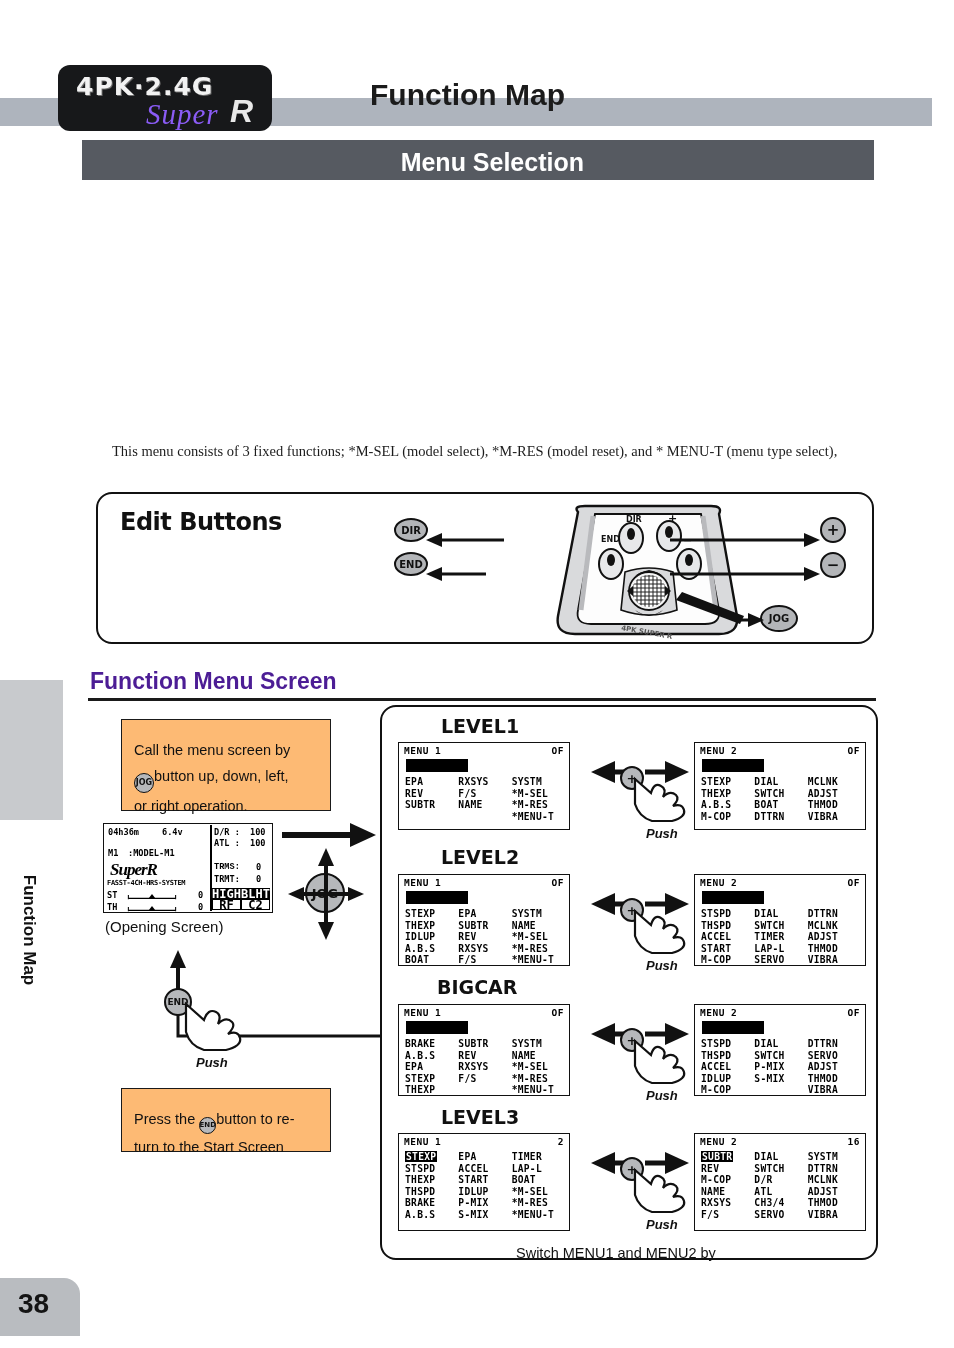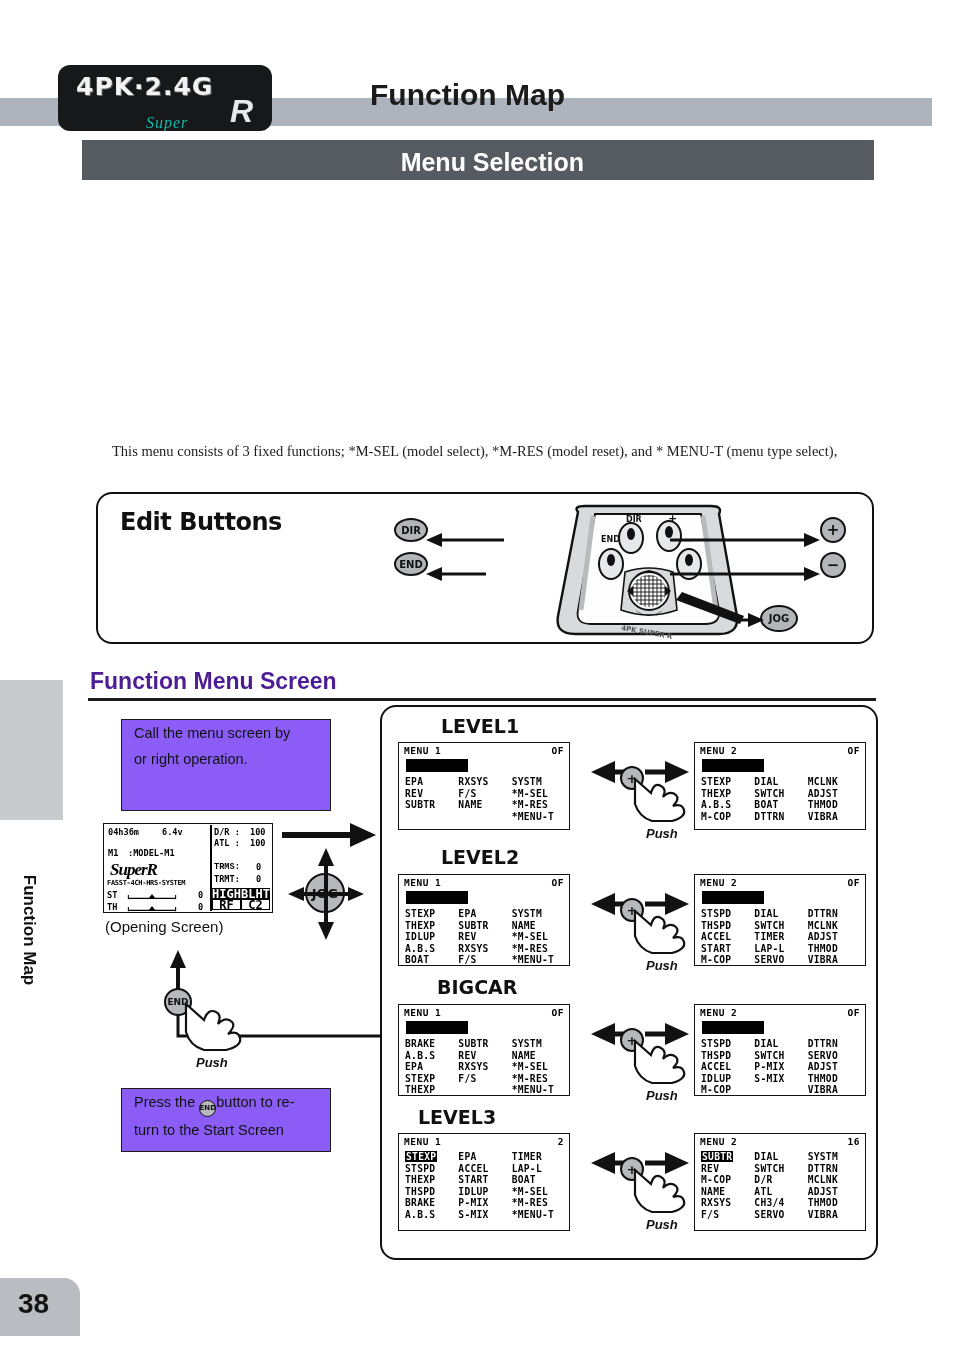--- a/index.html
+++ b/index.html
@@ -21,23 +21,23 @@
     background:#17181a; border-radius:12px; overflow:hidden;
   }
   .logo-line1 {
     position:absolute; left:18px; top:7px;
     font-family:"DejaVu Sans", sans-serif;
     font-weight:bold; font-size:25px; letter-spacing:1px;
     color:#f2f2f2;
     text-shadow: 1px 1px 0 #6d6d6d;
   }
   .logo-super {
-    position:absolute; left:88px; top:49px;
+    position:absolute; left:88px; top:33px;
     font-family:"Liberation Serif", serif;
-    font-style:italic; font-size:16px; color:#14b8a6;
+    font-style:italic; font-size:29px; color:#8b5cf6;
     letter-spacing:1px;
   }
   .logo-r {
     position:absolute; left:172px; top:28px;
     font-family:"Liberation Sans", sans-serif;
     font-weight:bold; font-style:italic; font-size:32px;
     color:#e8e8e8;
   }
   .page-title {
     position:absolute; left:370px; top:78px;
@@ -112,22 +112,22 @@
     position:absolute; left:88px; top:698px; width:788px; height:3px;
     background:#1a1a1a;
   }
   .big-panel {
     position:absolute; left:380px; top:705px; width:498px; height:555px;
     border:2.4px solid #111; border-radius:16px; background:#fff;
   }
 
   
   .callout {
-    position:absolute; border:1.6px solid #1a1a1a; background:#8b5cf6;
-    font-size:14.5px; color:#111; line-height:26px; padding:0 12px;
+    position:absolute; border:1.6px solid #1a1a1a; background:#fdba74;
+    font-size:14.5px; color:#111; line-height:26px; padding:17px 12px;
   }
 
   
   .lcd {
     position:absolute; border:1.6px solid #111; background:#fff;
     font-family:"DejaVu Sans Mono", monospace;
     color:#000;
   }
   .lcd-hdr {
     position:absolute; left:5px; top:2px; right:5px;
@@ -308,20 +308,23 @@
     <line x1="72" y1="116" x2="86" y2="116" stroke="#111" stroke-width="3"></line>
     <path d="M96 116 L80 109 L80 123 Z" fill="#111"></path>
   </svg>
 </div>
 
 <div class="fms-title">Function Menu Screen</div>
 <div class="fms-rule"></div>
 
 <div class="callout" style="left:121px; top:719px; width:210px; height:92px;">
   <div>Call the menu screen by</div>
+  <div>
+    <span class="ibadge">JOG</span><span>button up, down, left,</span>
+  </div>
   <div>or right operation.</div>
 </div>
 
 <div class="open-lcd">
   <div class="vsep"></div>
   <div class="ol-t" style="left:4px; top:3px;">04h36m</div>
   <div class="ol-t" style="left:58px; top:3px;">6.4v</div>
   <div class="ol-t" style="left:4px; top:24px;">M1</div>
   <div class="ol-t" style="left:24px; top:24px;">:MODEL-M1</div>
   <div class="ol-t" style="left:6px; top:36px; font-family:'Liberation Serif',serif; font-style:italic; font-weight:bold; font-size:17px; letter-spacing:-1px;">SuperR</div>
@@ -602,21 +605,21 @@
       <line x1="28" y1="20" x2="48" y2="20" stroke="#111" stroke-width="5"></line>
       <path d="M6 20 L30 9 L30 31 Z" fill="#111"></path>
       <line x1="60" y1="20" x2="84" y2="20" stroke="#111" stroke-width="5"></line>
       <path d="M104 20 L80 9 L80 31 Z" fill="#111"></path>
     </svg>
     <div class="jog-badge" style="left: 620px; top: 1028px; width: 24px; height: 24px; font-size: 13px;">+</div>
     <svg width="60" height="48" style="position: absolute; left: 632px; top: 1038px;">
       <path d="M3 3 L19 17 Q22 6 29 10 Q35 13 31 21 Q38 14 44 19 Q48 23 41 30 Q50 27 52 34 Q54 41 40 45 L20 45 Q7 41 3 28 Z" fill="#fff" stroke="#111" stroke-width="2.2"></path>
     </svg>
     <div class="push-lbl" style="left: 646px; top: 1088px;">Push</div>
-    <div class="label-level" style="left: 418px; top: 1106px;">LEVEL3</div>
+    <div class="label-level" style="left: 441px; top: 1106px;">LEVEL3</div>
     <div class="lcd" style="left: 398px; top: 1133px; width: 172px; height: 98px;">
       <div class="lcd-hdr">
         <span>MENU 1</span>
         <span>2</span>
       </div>
       <div class="lcd-cols" style="top: 17px;">
         <div class="lcd-col">
           <div><span class="inv">STEXP</span></div>
           <div>STSPD</div>
           <div>THEXP</div>
@@ -681,13 +684,14 @@
       <path d="M104 20 L80 9 L80 31 Z" fill="#111"></path>
     </svg>
     <div class="jog-badge" style="left: 620px; top: 1157px; width: 24px; height: 24px; font-size: 13px;">+</div>
     <svg width="60" height="48" style="position: absolute; left: 632px; top: 1167px;">
       <path d="M3 3 L19 17 Q22 6 29 10 Q35 13 31 21 Q38 14 44 19 Q48 23 41 30 Q50 27 52 34 Q54 41 40 45 L20 45 Q7 41 3 28 Z" fill="#fff" stroke="#111" stroke-width="2.2"></path>
     </svg>
     <div class="push-lbl" style="left: 646px; top: 1217px;">Push</div>
   </div>
 
 <div class="bottom-cap">
+  <div>Switch MENU1 and MENU2 by</div>
 </div>
 
 </body></html>

